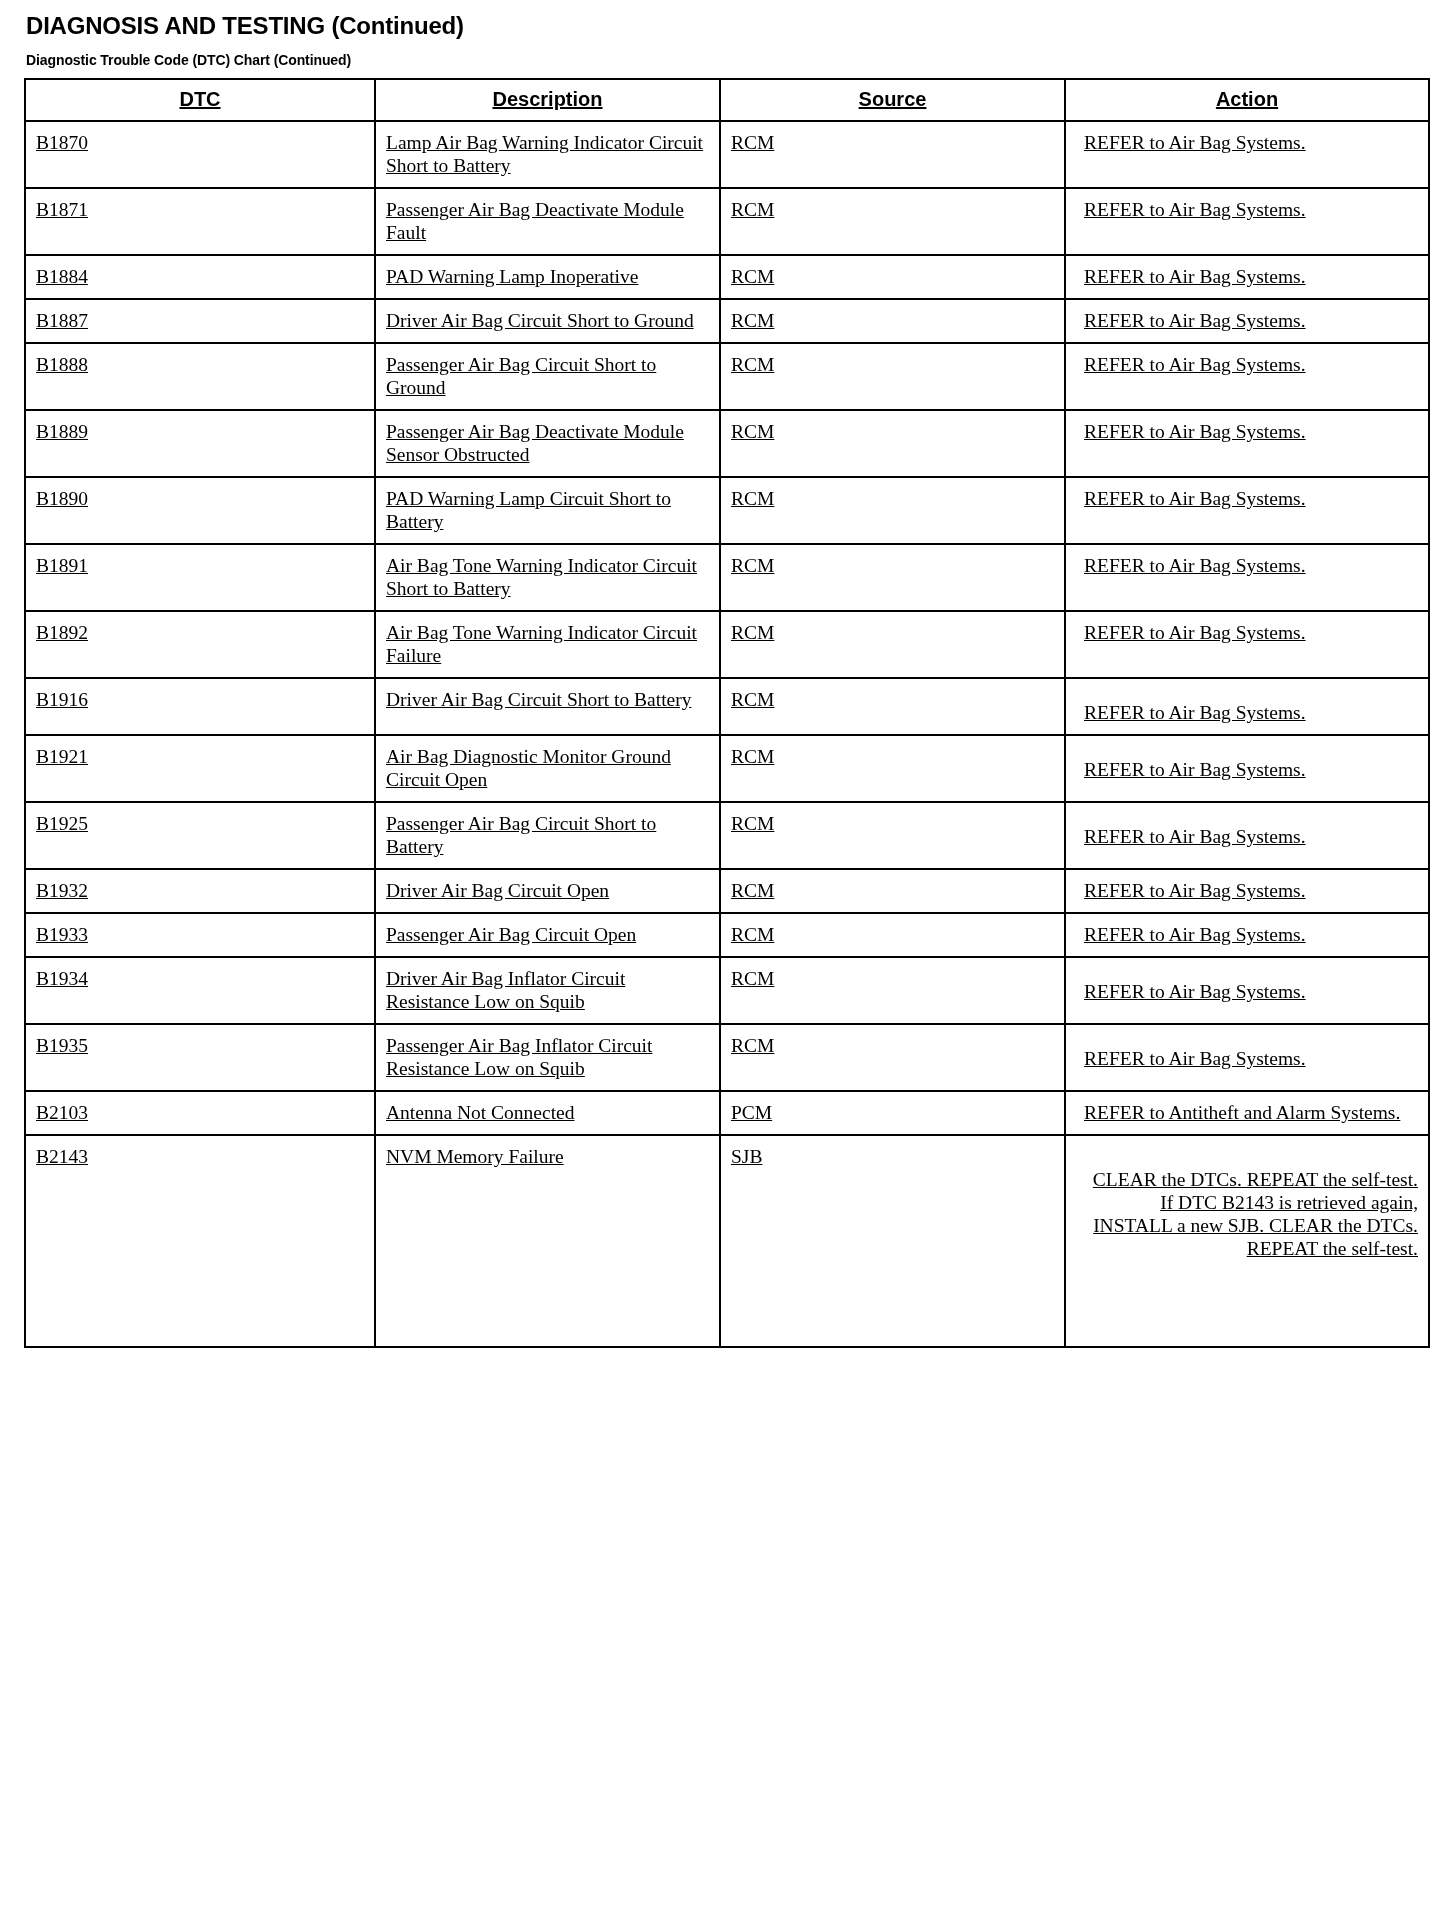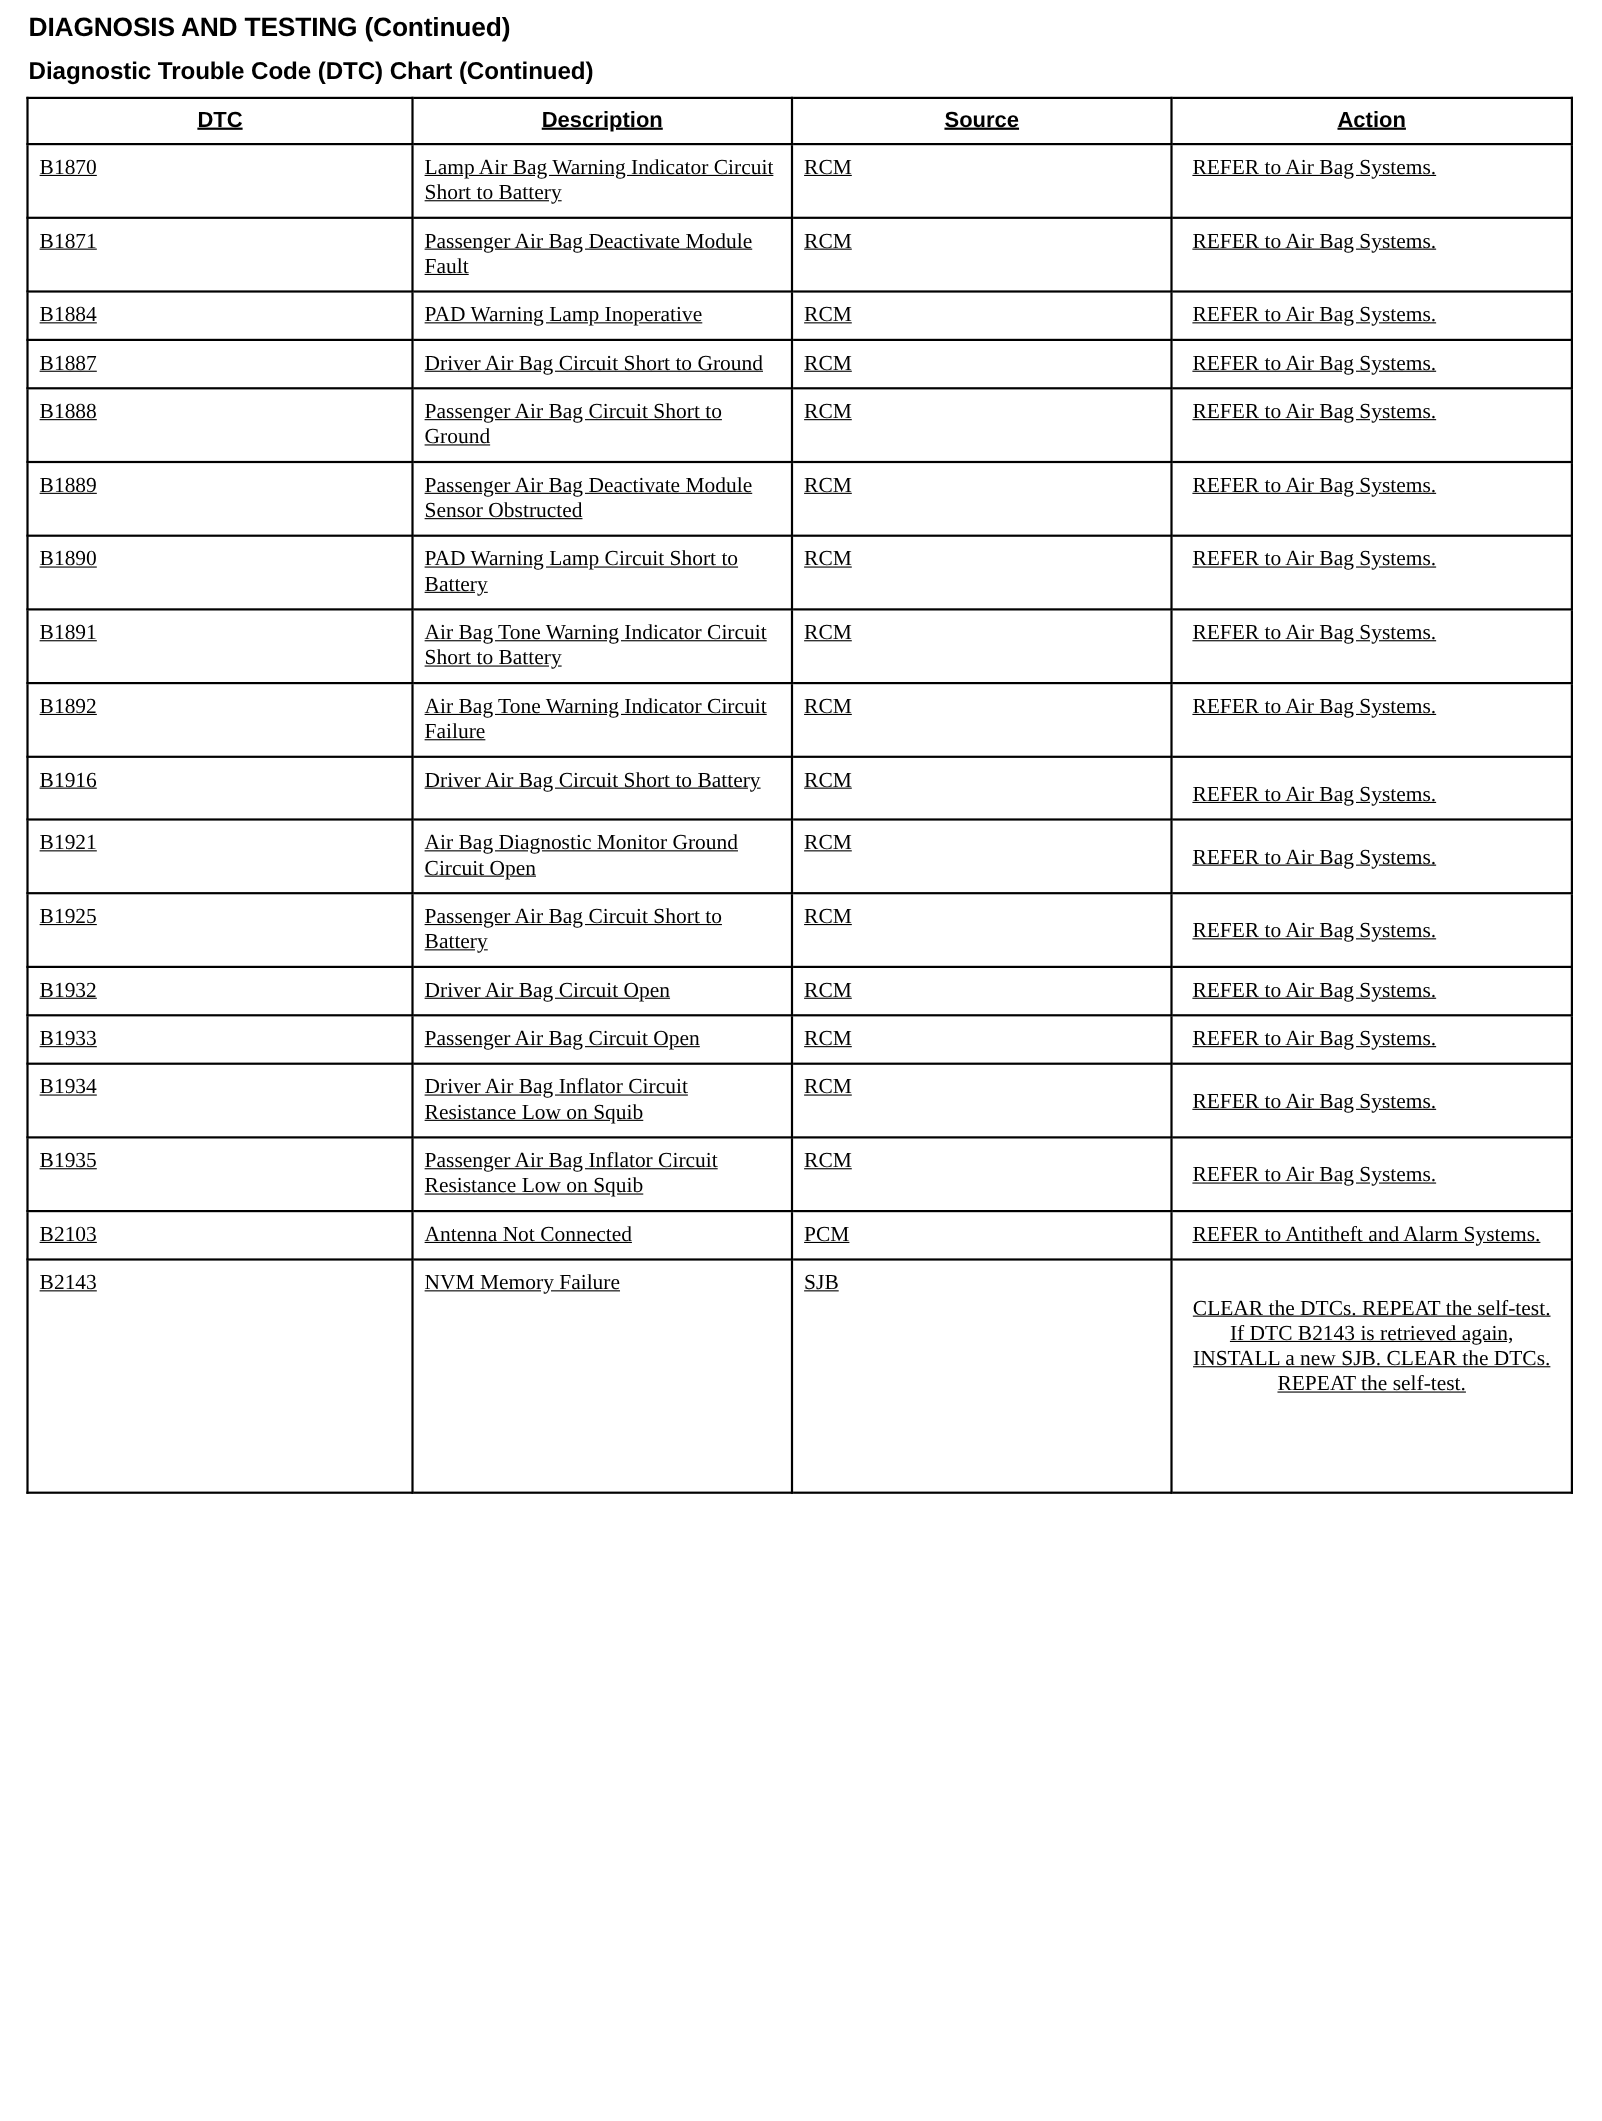--- a/index.html
+++ b/index.html
@@ -25,21 +25,21 @@
     font-family: "Liberation Sans", sans-serif;
     font-weight: bold;
     font-size: 24px;
     letter-spacing: -0.2px;
     margin: 4px 0 0 2px;
     white-space: nowrap;
   }
   .subtitle {
     font-family: "Liberation Sans", sans-serif;
     font-weight: bold;
-    font-size: 22px;
+    font-size: 14px;
     letter-spacing: -0.1px;
     margin: 12px 0 10px 2px;
     white-space: nowrap;
   }
   table.dtc {
     border-collapse: collapse;
     width: 1404px;
     table-layout: fixed;
     margin-left: 0;
     text-decoration: underline;
@@ -61,21 +61,21 @@
   .col-desc { width: 345px; }
   .col-source { width: 345px; }
   .col-action { width: 364px; }
 
   td.c-dtc, td.c-desc, td.c-source {
   }
   td.c-action {
     text-align: left;
   }
   td.c-action.center {
-    text-align: center;
+    text-align: right;
   }
   .cell-inner {
     font-size: 19.5px;
     line-height: 1.18;
     padding: 9px 10px 10px 10px;
   }
   td.c-action .cell-inner {
     padding-left: 18px;
     padding-right: 10px;
   }

